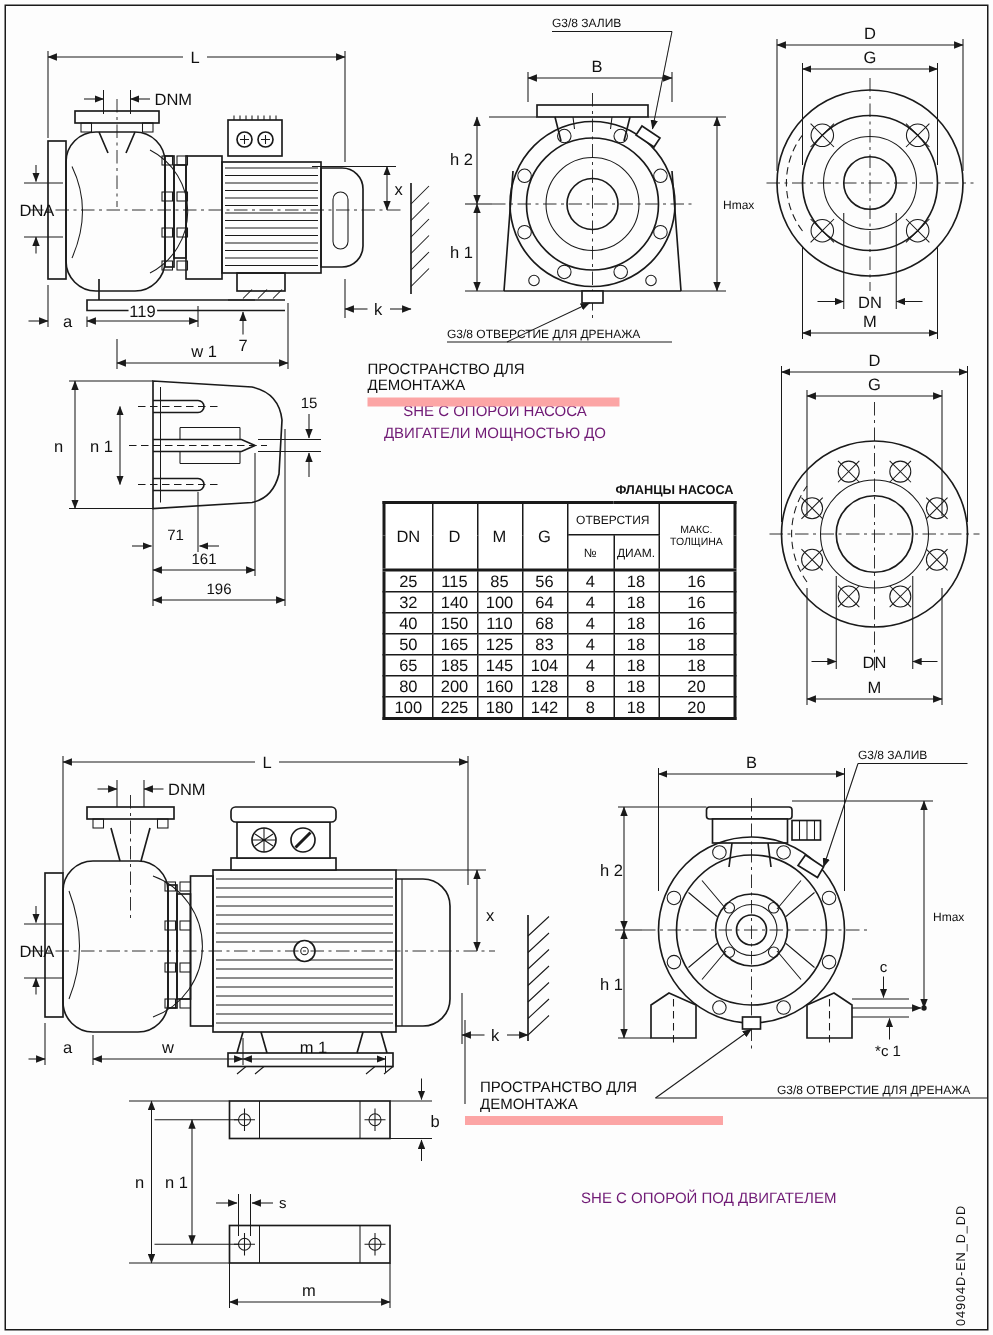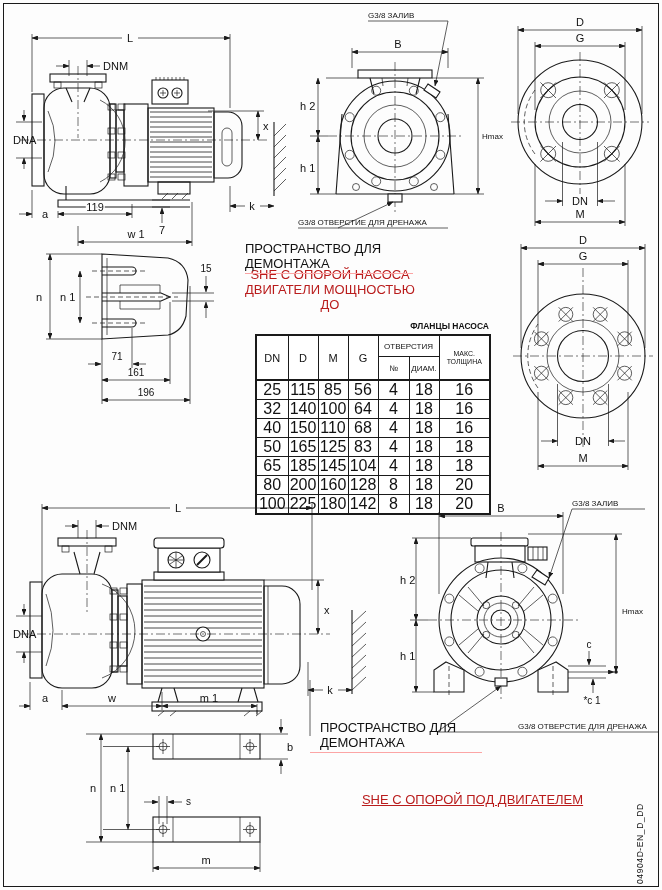--- a/index.html
+++ b/index.html
@@ -9,33 +9,33 @@
   svg{position:absolute;overflow:visible;}
   svg .ol{fill:none;stroke:#1a1a1a;stroke-width:1.1;}
   svg .tl{fill:none;stroke:#1a1a1a;stroke-width:0.7;}
   svg .fin{fill:none;stroke:#1a1a1a;stroke-width:0.8;}
   svg .cl{fill:none;stroke:#1a1a1a;stroke-width:0.6;stroke-dasharray:9 3 2 3;}
   svg .dsh{fill:none;stroke:#1a1a1a;stroke-width:0.7;stroke-dasharray:5 3;}
   svg .wf{fill:#fff;stroke:#1a1a1a;stroke-width:1.1;}
   svg text{fill:#111;font-family:"Liberation Sans",sans-serif;}
   .d11{font-size:11px;} .d10{font-size:10px;} .d8{font-size:8px;}
   .mid{text-anchor:middle;}
-  .cap{position:absolute;text-align:center;font-size:13px;line-height:15px;color:#b91c1c;}
-  .callout-underline{position:absolute;border-bottom:1px solid #fca5a5;font-size:13px;color:#111;}
+  .cap{position:absolute;text-align:center;font-size:10px;line-height:15px;color:#701a75;}
+  .callout-underline{position:absolute;border-bottom:6px solid #fca5a5;font-size:10px;color:#111;}
   .tbl-title{position:absolute;font-size:8.5px;font-weight:bold;text-align:right;color:#111;}
   table.fl{position:absolute;border-collapse:collapse;table-layout:fixed;background:#fff;}
   table.fl td,table.fl th{border:1px solid #1a1a1a;text-align:center;vertical-align:middle;
       padding:0;font-weight:normal;color:#111;}
   table.fl{border:2px solid #1a1a1a;}
   table.fl thead th{font-size:11px;}
   table.fl thead .small{font-size:8px;}
   table.fl thead .tiny{font-size:7px;line-height:8px;}
   table.fl thead tr th{border-bottom-width:1px;}
   table.fl thead{border-bottom:2px solid #1a1a1a;}
-  table.fl tbody td{font-size:16px;height:13px;}
+  table.fl tbody td{font-size:11px;height:13px;}
   .docnum{position:absolute;writing-mode:vertical-rl;transform:rotate(180deg);
       font-size:8.5px;letter-spacing:0.6px;color:#111;}
 </style>
 </head>
 <body>
 
 <div class="sheet">
   <div class="frame"></div>
 
   <svg style="left:12px;top:16px;" width="298" height="236" viewBox="0 0 298 236">
@@ -727,18 +727,18 @@
       <text class="d10" x="108" y="93">s</text>
     </g>
     <g>
       <line class="tl" x1="75" y1="130" x2="75" y2="160"></line>
         <line class="tl" x1="182" y1="130" x2="182" y2="160"></line>
       <line class="tl" x1="75" y1="156" x2="182" y2="156" marker-start="url(#a8)" marker-end="url(#a8)"></line>
       <text class="d11 mid" x="128" y="152">m</text>
     </g>
   </svg>
 
-  <div class="cap" style="left:330px;top:792px;width:285px;text-decoration:underline;">
+  <div class="cap" style="left:330px;top:792px;width:285px;">
     <div>SHE С ОПОРОЙ ПОД ДВИГАТЕЛЕМ</div>
   </div>
 
   <div class="docnum" style="left:635px;top:766px;height:118px;">04904D-EN_D_DD</div>
 </div>
 
 </body></html>

